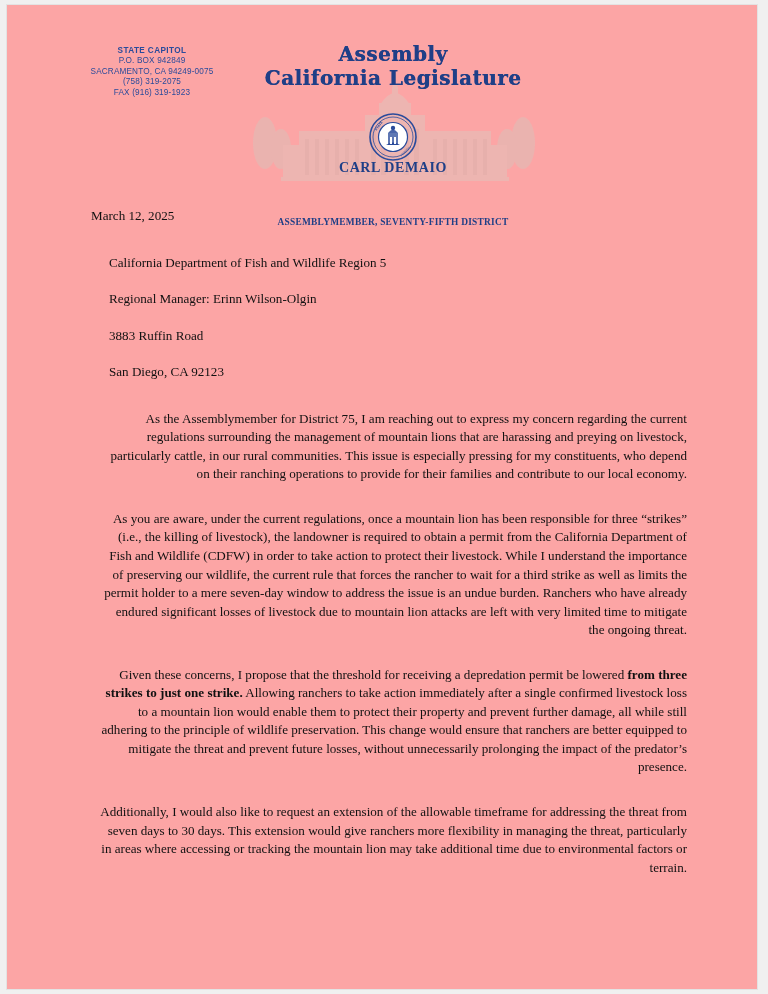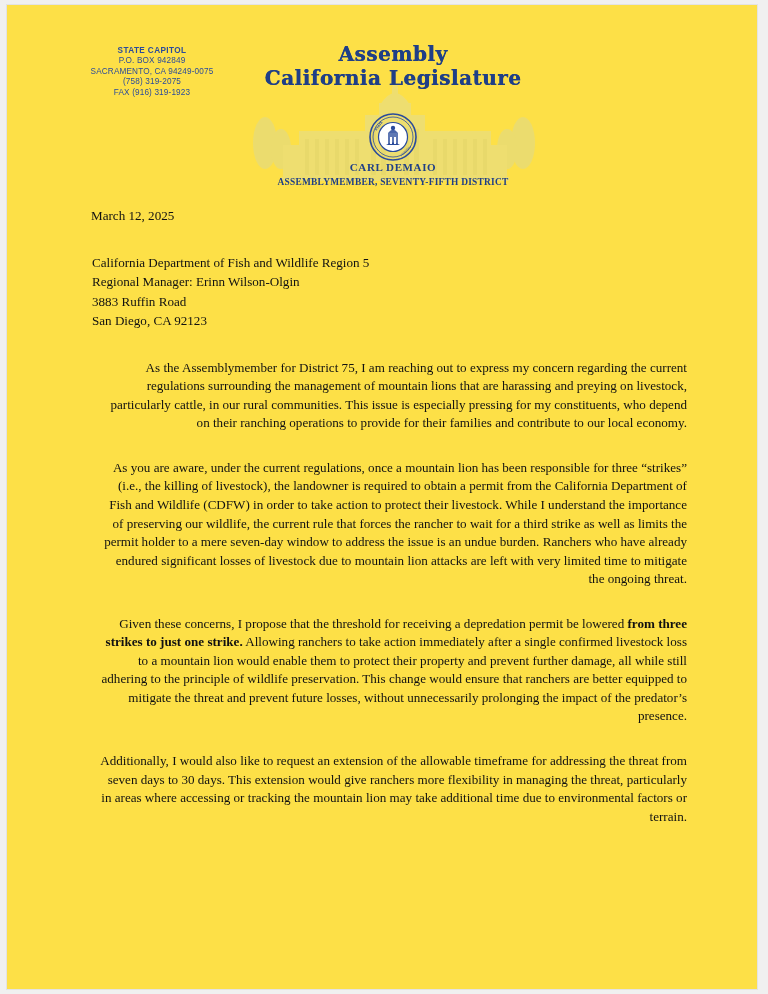--- a/index.html
+++ b/index.html
@@ -12,21 +12,21 @@
     height: 994px;
     font-family: "Liberation Serif", serif;
     overflow: hidden;
   }
   .page {
     position: absolute;
     left: 6px;
     top: 4px;
     width: 752px;
     height: 986px;
-    background: #fde047;
+    background: #fca5a5;
     border: 1px solid #e3e3e3;
     box-sizing: border-box;
     overflow: hidden;
   }
 
   
   .letterhead {
     position: relative;
     height: 150px;
   }
@@ -97,46 +97,47 @@
     left: 236px;
     top: 154px;
     width: 300px;
     text-align: center;
     z-index: 4;
   }
   .name-block .person {
     color: #1f3f87;
     font-family: "Liberation Serif", serif;
     font-weight: bold;
-    font-size: 11px;
+    font-size: 14px;
     line-height: 17px;
     letter-spacing: 0.6px;
   }
   .name-block .role {
     color: #1f3f87;
     font-family: "Liberation Serif", serif;
     font-weight: bold;
     font-size: 9.4px;
     line-height: 12px;
     letter-spacing: 0.25px;
+    margin-top: 40px;
   }
 
   
   .body-area {
     position: absolute;
     left: 84px;
     top: 202px;
     width: 596px;
     font-size: 13.1px;
     line-height: 18.55px;
     color: #111111;
   }
   .date-line { margin: 0 0 28px 0; }
   .recipient { margin: 0 0 28px 0; }
-  .recipient div { margin: 1px; }
+  .recipient div { margin: 18px; }
   .subject {
     margin: 0 0 26px 0;
     font-weight: bold;
     text-decoration: underline;
     text-underline-offset: 2px;
   }
   .salutation { margin: 0 0 26px 0; }
   p.para {
     margin: 0 0 26px 8px;
     text-align: right;

